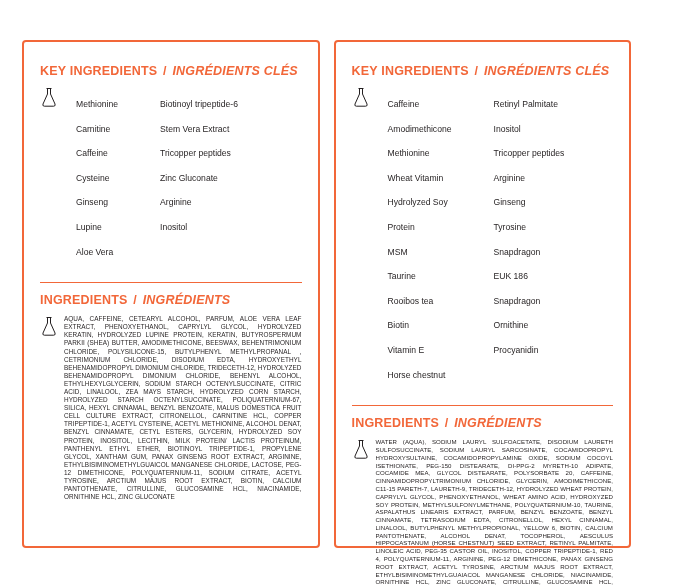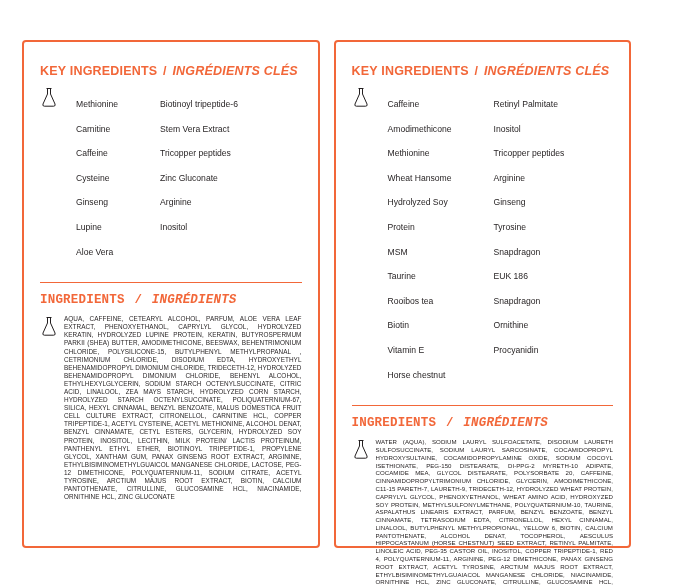--- a/index.html
+++ b/index.html
@@ -101,21 +101,21 @@
     display: flex;
     align-items: flex-start;
     gap: 4px;
   }
   .footnote .fn-label {
     font-weight: bold;
     font-style: italic;
   }
   .fn-flask { width: 11px; min-width: 11px; }
   .title-row { margin-bottom: 6px; }
-  .ing-title { margin-top: 0; font-family: Liberation Mono, monospace; }
+  .ing-title { margin-top: 0; }
 </style>
 </head>
 <body>
 
 <div class="page">
 
   <div class="card left">
 
     <div class="title-row">
       <div class="section-title">
@@ -187,21 +187,21 @@
       <span class="flask">
         <svg width="18" height="20" viewBox="0 0 18 20" aria-hidden="true">
           <path d="M6.5 1.5 h5 M7.5 1.5 v5.5 L3 17 a1.6 1.6 0 0 0 1.4 2.2 h9.2 A1.6 1.6 0 0 0 15 17 L10.5 7 V1.5" fill="none" stroke="#231f20" stroke-width="1"></path>
         </svg>
       </span>
       <div class="cols">
         <ul class="col">
           <li>Caffeine</li>
           <li>Amodimethicone</li>
           <li>Methionine</li>
-          <li>Wheat Hansome</li>
+          <li>Wheat Vitamin</li>
           <li>Hydrolyzed Soy</li>
           <li>Protein</li>
           <li>MSM</li>
           <li>Taurine</li>
           <li>Rooibos tea</li>
           <li>Biotin</li>
           <li>Vitamin E</li>
           <li>Horse chestnut</li>
         </ul>
         <ul class="col">

